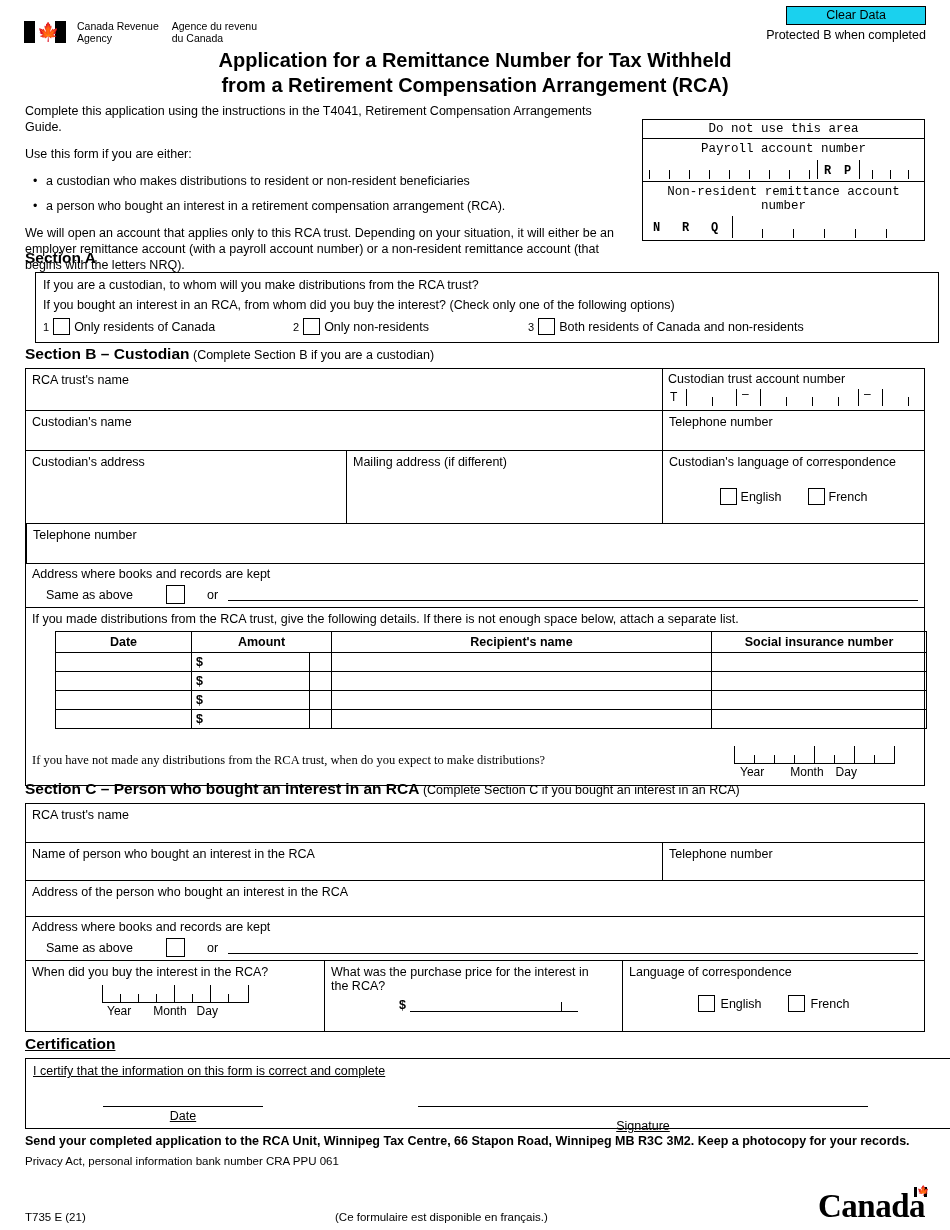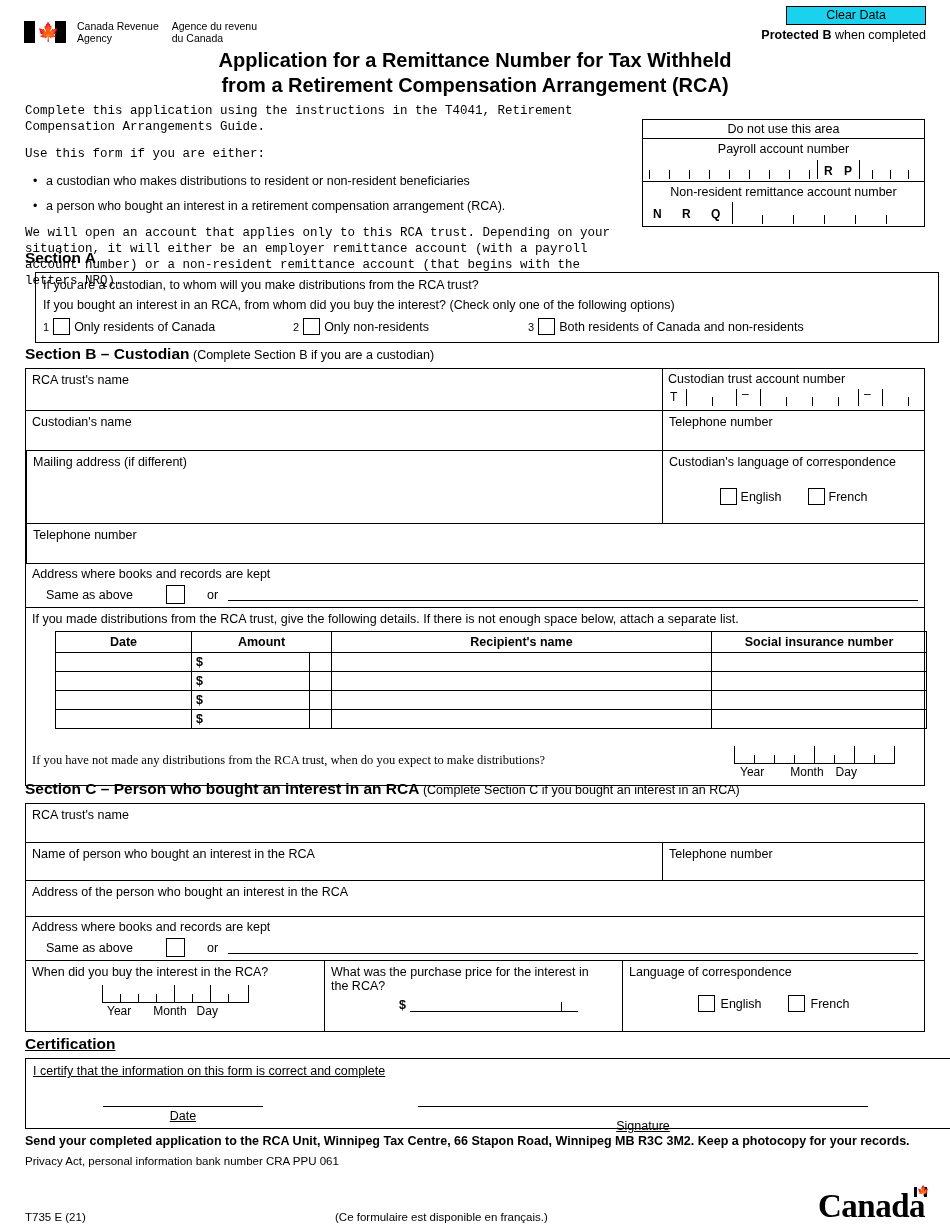--- a/index.html
+++ b/index.html
@@ -21,44 +21,44 @@
     width:140px; height:19px;
     background:#1ad1ee;
     border:1.5px solid #000;
     font-size:12.5px; line-height:16px; text-align:center;
     cursor:pointer;
   }
   .protected {
     position:absolute; right:24px; top:28px;
     font-size:12.5px; text-align:right; white-space:nowrap;
   }
-  .protected b { font-weight:bold; }
+  .protected b { font-weight:normal; }
 
   .flagwrap { position:absolute; left:24px; top:21px; display:flex; align-items:flex-start; }
   .flag { width:42px; height:22px; position:relative; }
   .flag .bar { position:absolute; top:0; width:11px; height:22px; background:#000; }
   .flag .bar.l { left:0; }
   .flag .bar.r { right:0; }
   .flag .leaf { position:absolute; left:13px; top:2px; font-size:18px; line-height:18px; color:#000; }
   .wordmark { margin-left:11px; display:flex; font-size:10.5px; line-height:11.5px; }
   .wordmark .col { margin-right:13px; white-space:nowrap; }
 
   .title {
     position:absolute; left:0; right:0; top:48px;
     text-align:center; font-size:20px; font-weight:bold; line-height:25px;
   }
 
   .intro { position:absolute; left:25px; top:103px; width:610px; font-size:12.5px; line-height:16px; }
-  .intro p { margin:0 8px 11px 0;font-family:Liberation Mono, monospace; }
+  .intro p { margin:0 8px 11px 0; }
   .intro ul { margin:0 0 11px 0; padding-left:21px; list-style:none; }
   .intro li { margin-bottom:9px; position:relative; }
   .intro li:before { content:"•"; position:absolute; left:-13px; }
 
   
-  .dnu { position:absolute; left:642px; top:119px; width:283px; border:1.2px solid #000; }
+  .dnu { position:absolute; left:642px; top:119px; width:283px; border:1.2px solid #000;font-family:Liberation Mono, monospace; }
   .dnu .hdr { text-align:center; font-size:12.5px; padding:2px 0 2px; border-bottom:1.2px solid #000; }
   .dnu .sect { border-bottom:1.2px solid #000; }
   .dnu .sect:last-child { border-bottom:none; }
   .dnu .lbl { text-align:center; font-size:12.5px; padding:3px 0 1px; }
 
   .ticks { position:relative; height:22px; margin:0 4px 2px 4px; }
   .ticks .t { position:absolute; bottom:0; width:1.3px; background:#000; }
   .ticks .t.s { height:9px; }
   .ticks .t.b { height:19px; }
   .ticks .lt { position:absolute; bottom:1px; font-size:12px; font-weight:bold; }
@@ -237,20 +237,23 @@
       <div class="rowline" style="display:flex;height:40px;">
         <div style="flex:1;" class="cellpad">
           <span class="lbl-s">Custodian's name</span>
         </div>
         <div class="vline cellpad" style="width:262px;">
           <span class="lbl-s">Telephone number</span>
         </div>
       </div>
 
       <div class="rowline" style="display:flex;height:73px;">
+        <div style="width:320px;" class="cellpad">
+          <span class="lbl-s">Custodian's address</span>
+        </div>
         <div class="vline cellpad" style="flex:1;">
           <span class="lbl-s">Mailing address (if different)</span>
         </div>
         <div class="vline" style="width:262px;padding:4px 6px;">
           <div class="lbl-s">Custodian's language of correspondence</div>
           <div style="display:flex;align-items:center;justify-content:center;margin-top:19px;">
             <span class="cb"></span>
             <span class="lbl-s" style="margin:0 26px 0 4px;">English</span>
             <span class="cb"></span>
             <span class="lbl-s" style="margin-left:4px;">French</span>

